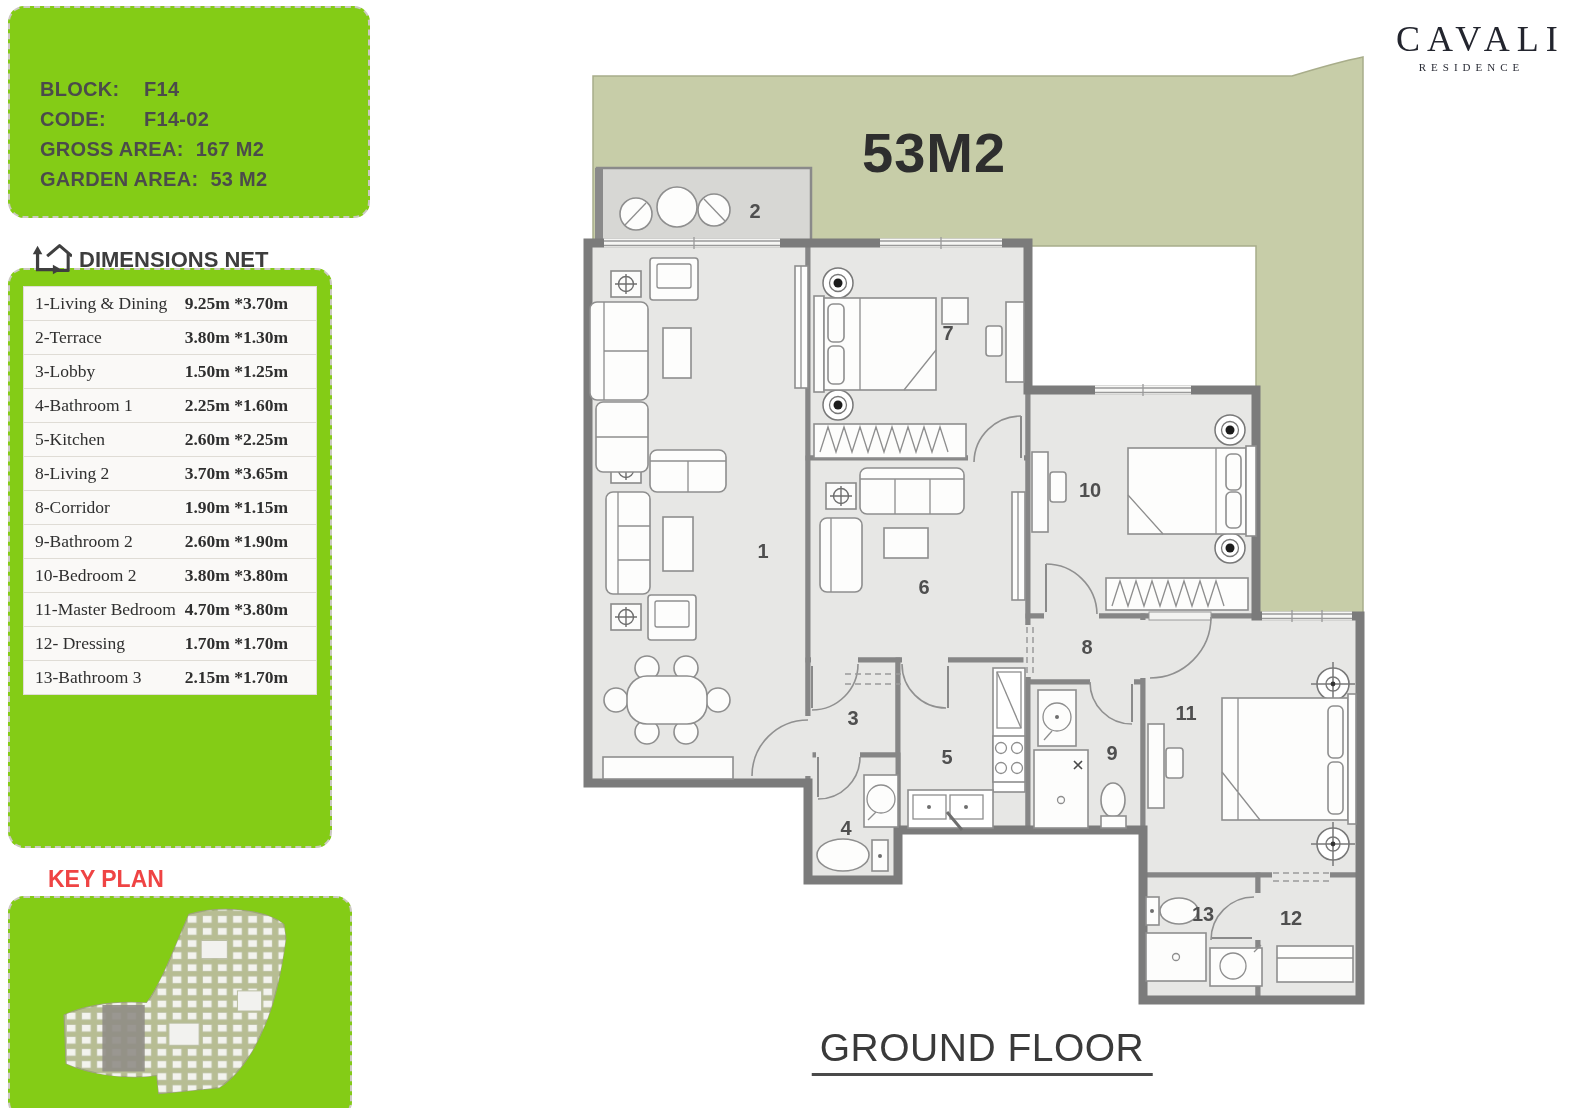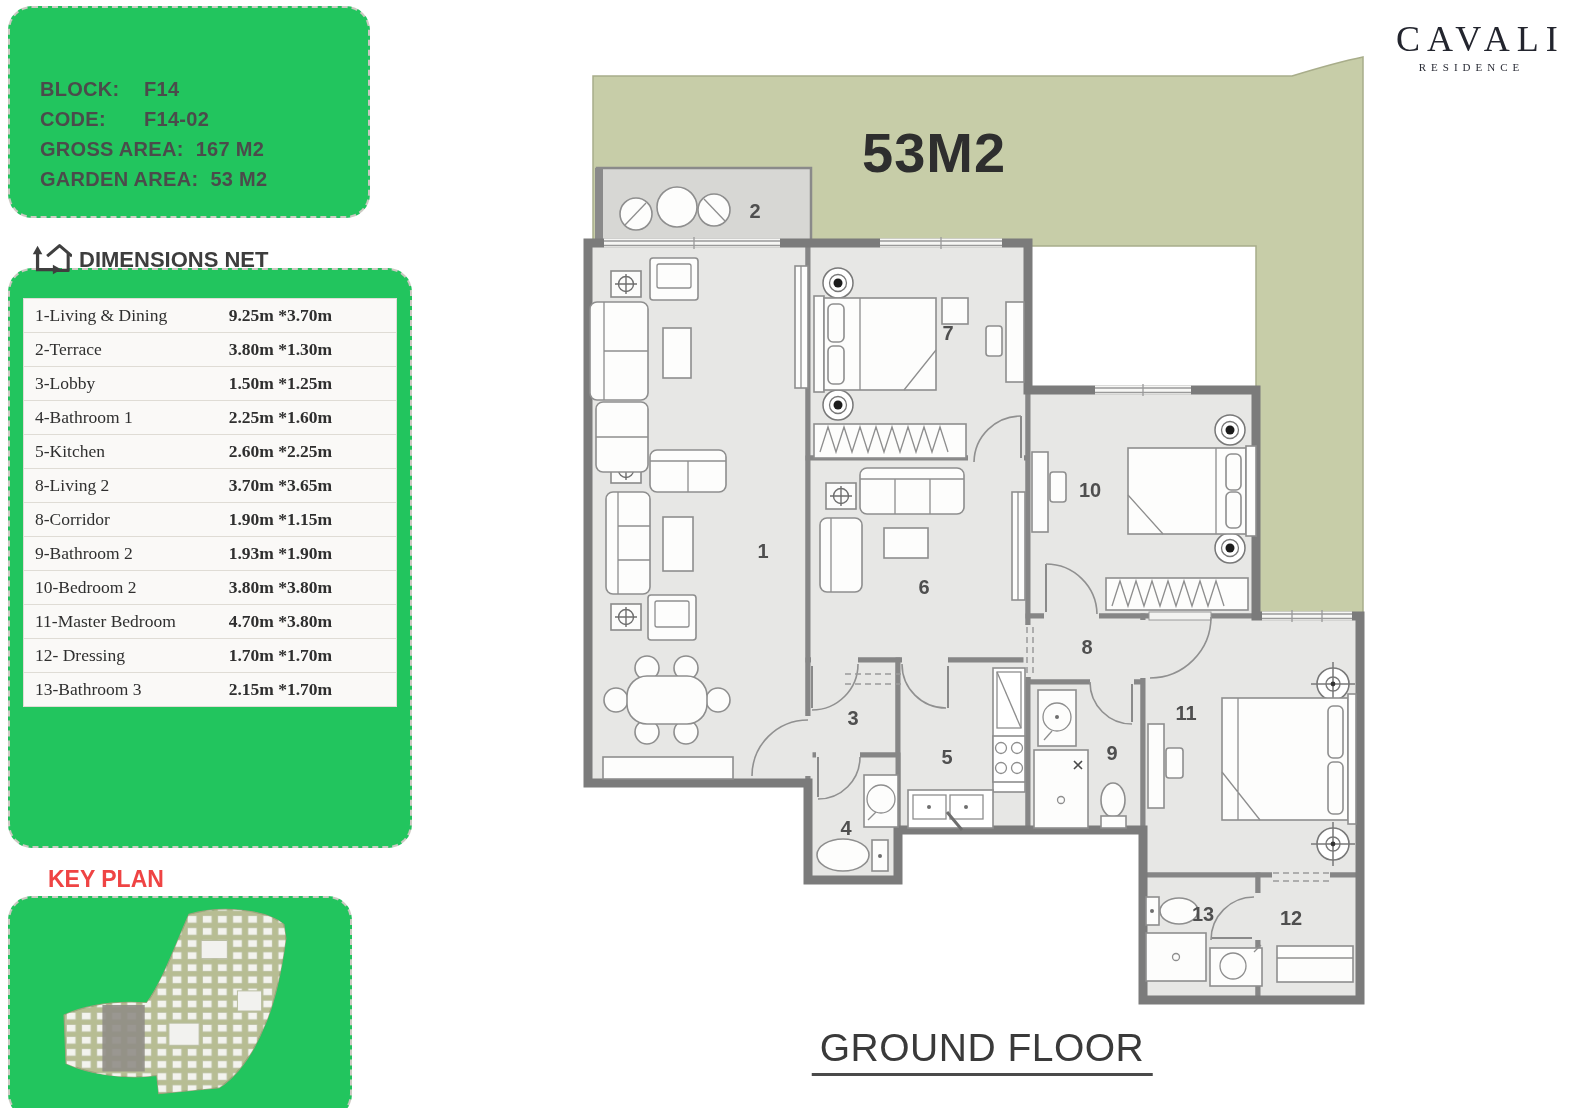--- a/index.html
+++ b/index.html
@@ -1,26 +1,26 @@
 <!DOCTYPE html>
 <html><head>
 <meta charset="utf-8">
 <style>
   html,body{margin:0;padding:0;background:#ffffff;}
   .page{position:relative;width:1584px;height:1108px;background:#ffffff;overflow:hidden;
         font-family:"Liberation Sans",sans-serif;}
   
-  .panel{position:absolute;background:#22c55e;border:2px dashed #ccc9c2;border-radius:24px;box-sizing:border-box;}
+  .panel{position:absolute;background:#84cc16;border:2px dashed #ccc9c2;border-radius:16px;box-sizing:border-box;}
   .info-panel{left:8px;top:6px;width:362px;height:212px;padding:70px 0 0 30px;}
   .info-row{display:flex;margin-bottom:7px;font-weight:700;font-size:20px;color:#4b4b4b;letter-spacing:.3px;}
   .info-row .lab{margin-right:12px;white-space:nowrap;}
   .info-row:nth-child(-n+2) .lab{min-width:92px;}
   .dims-header{position:absolute;left:28px;top:240px;display:flex;align-items:center;gap:7px;z-index:2;}
   .dims-header h2{margin:0;font-size:22px;font-weight:700;color:#3d3d3d;letter-spacing:0;}
-  .dims-panel{left:8px;top:268px;width:404px;height:580px;padding:28px 13px;}
+  .dims-panel{left:8px;top:268px;width:324px;height:580px;padding:16px 13px;}
   table.dims{width:100%;border-collapse:collapse;background:#faf9f7;border:1px solid #e0ddd6;}
   table.dims td{border-bottom:1px solid #dfdcd5;font-family:"Liberation Serif",serif;font-size:17.5px;
                 color:#2f2f2f;padding:6px 0 6px 11px;}
   table.dims tr:last-child td{border-bottom:none;}
   table.dims td.sz{width:45%;padding-left:0;font-weight:bold;}
   .keyplan-title{position:absolute;left:48px;top:866px;margin:0;font-size:23px;font-weight:700;color:#ef4444;}
   .keyplan-panel{left:8px;top:896px;width:344px;height:222px;}
   .keyplan-svg{position:absolute;left:40px;top:4px;width:262px;height:212px;}
   
   .logo{position:absolute;left:1396px;top:18px;width:146px;text-align:center;color:#23252e;}
@@ -107,21 +107,21 @@
             <tr>
               <td>8-Living 2</td>
               <td class="sz">3.70m *3.65m</td>
             </tr>
             <tr>
               <td>8-Corridor</td>
               <td class="sz">1.90m *1.15m</td>
             </tr>
             <tr>
               <td>9-Bathroom 2</td>
-              <td class="sz">1.93m *1.90m</td>
+              <td class="sz">2.60m *1.90m</td>
             </tr>
             <tr>
               <td>10-Bedroom 2</td>
               <td class="sz">3.80m *3.80m</td>
             </tr>
             <tr>
               <td>11-Master Bedroom</td>
               <td class="sz">4.70m *3.80m</td>
             </tr>
             <tr>

